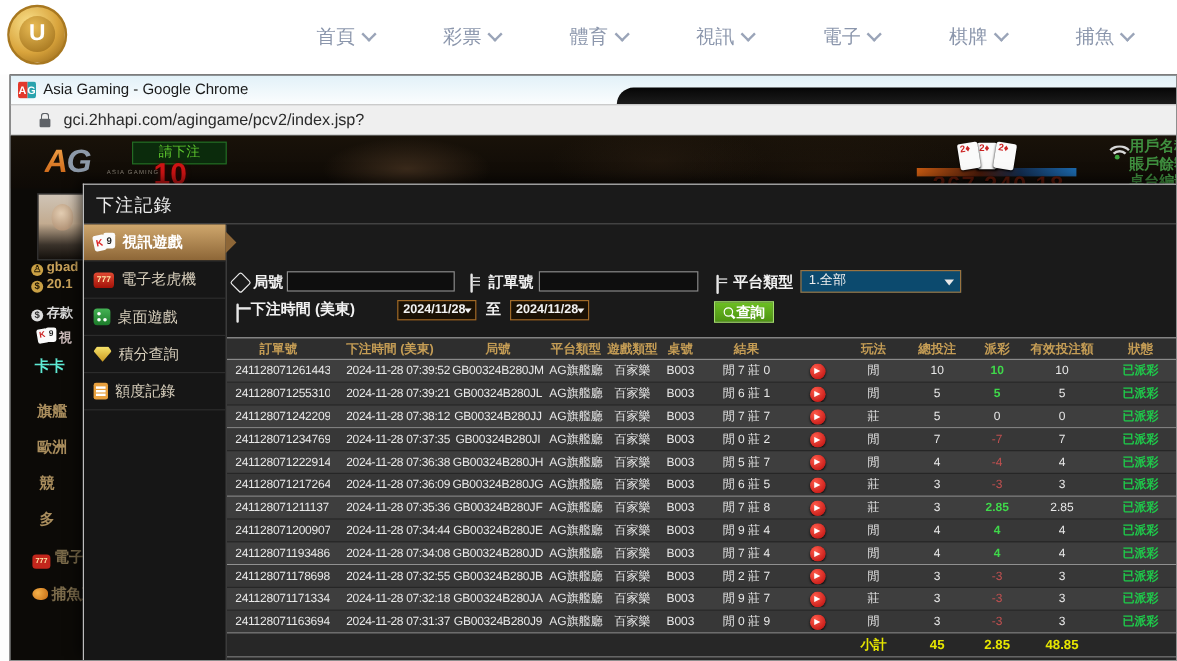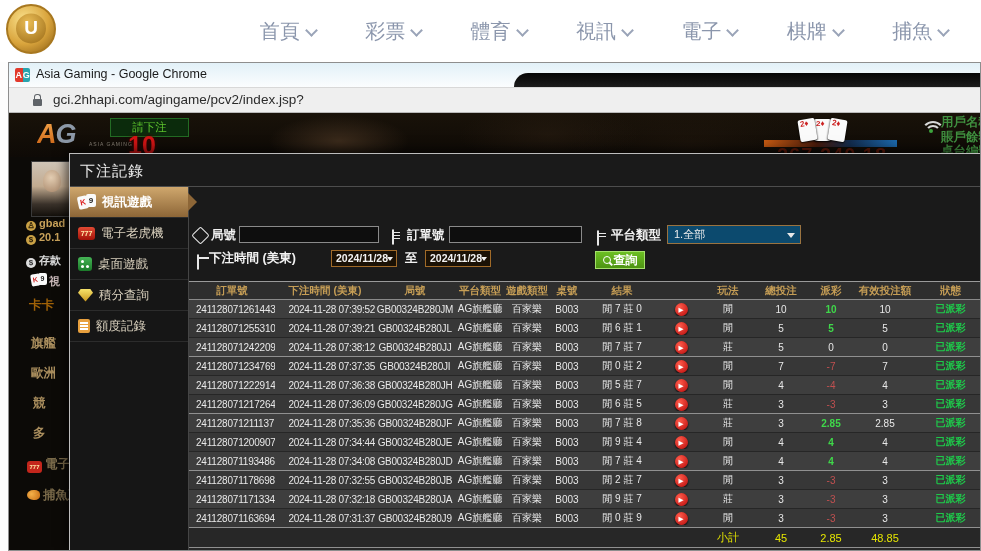--- a/index.html
+++ b/index.html
@@ -7,21 +7,21 @@
   #stage{position:relative;width:981px;height:551px;background:#fdfdfd}
 
   
   #site-header{position:absolute;left:0;top:0;width:981px;height:62px;background:#fff}
   #brand{position:absolute;left:6px;top:4px;display:flex;align-items:center}
   #coin{width:50px;height:50px;border-radius:50%;background:radial-gradient(circle at 35% 30%,#f9e08a,#d9a43c 55%,#8a5d14);border:2px solid #a87820;box-sizing:border-box;position:relative}
   #coin b{position:absolute;left:50%;top:50%;transform:translate(-50%,-52%);width:30px;height:30px;border-radius:50%;background:radial-gradient(circle at 40% 30%,#e9bc55,#9a6a16);color:#fff;font:800 19px/30px "Liberation Sans",sans-serif;text-align:center}
   #brand-name{margin-left:10px;font-size:25px;font-weight:800;letter-spacing:1px;
     background:linear-gradient(#f4d37c,#a4731c 60%,#6b4a0e);-webkit-background-clip:text;background-clip:text;color:transparent;text-shadow:0 1px 0 rgba(120,80,10,.15)}
   #main-nav{position:absolute;left:235px;right:8px;top:0;height:62px;display:flex;align-items:center;justify-content:space-around}
-  .nav-item{color:#8b96ac;font-size:20px;cursor:pointer;white-space:nowrap}
+  .nav-item{color:#8b96ac;font-size:16px;cursor:pointer;white-space:nowrap}
   .chev{display:inline-block;width:7px;height:7px;border-right:2px solid #9aa4b8;border-bottom:2px solid #9aa4b8;transform:rotate(45deg);margin-left:7px;vertical-align:3px}
 
   
   #chrome-window{position:absolute;left:8px;top:62px;width:973px;height:489px;border:1px solid #8e8e8e;box-sizing:border-box;background:#000}
   #titlebar{position:relative;height:24px;background:linear-gradient(#e2f1f8,#fbfdfe);overflow:hidden}
   #favicon{position:absolute;left:6px;top:5px;width:15px;height:14px;display:flex;border-radius:2px;overflow:hidden}
   #favicon b{flex:1;color:#fff;font:700 9px/14px "Liberation Sans",sans-serif;text-align:center}
   #favicon b:first-child{background:#e2392c}
   #favicon b:last-child{background:#29a3ae}
   #win-title{position:absolute;left:27px;top:4px;font-size:12.5px;color:#1a1a1a}
@@ -121,21 +121,21 @@
   .trow:nth-child(3n){border-bottom:1px solid #909090}
   .tc{text-align:center;white-space:nowrap;overflow:hidden}
   .c-order{text-align:left;padding-left:7px;letter-spacing:-.2px}
   .c-time{text-align:right;letter-spacing:-.3px}
   .c-round{letter-spacing:-.2px}
   .payout-pos{color:#3fd84a;font-weight:700}
   .payout-neg{color:#c05050}
   .payout-zero{color:#e8e8e8}
   .c-status{color:#1ec94a;font-weight:700}
   .play-btn{display:inline-block;width:13px;height:13px;border-radius:50%;background:radial-gradient(circle at 35% 30%,#ff5a4a,#b80a0a);color:#fff;font-size:6.5px;line-height:13px;text-align:center;cursor:pointer;box-shadow:0 1px 2px #000}
-  .srow{height:19px;background:#272727;border-bottom:1px solid #8f8f8f;color:#e6e600;font-weight:400;font-size:11px}
+  .srow{height:19px;background:#272727;border-bottom:1px solid #8f8f8f;color:#e6e600;font-weight:700;font-size:11px}
   .srow .sp{grid-column:1/9}
   .srow .sl{grid-column:9;text-align:center}
   .srow .sv{text-align:center}
 </style>
 </head>
 <body>
 
 <div id="stage">
 
   <div id="site-header">
@@ -192,21 +192,21 @@
             <div>桌台編號</div>
           </div>
       </div>
       <div id="ag-balance">267,240.18</div>
 
       <div id="avatar"></div>
       <div class="ustrip" style="left:17px;top:104px"><span class="mini-ic">♙</span><span>gbad</span></div>
       <div class="ustrip" style="left:17px;top:118px"><span class="mini-ic">$</span><span>20.1</span></div>
       <div class="ustrip" style="left:17px;top:140px;color:#ddd"><span class="mini-ic white">$</span><span>存款</span></div>
       <div class="ustrip" style="left:22px;top:160px;color:#cbb"><span class="mini-cards"><s class="m1">K</s><s class="m2">9</s></span><span>視</span></div>
-      <div class="bg-item" style="left:20px;top:184px;color:#a16207">卡卡</div>
+      <div class="bg-item" style="left:20px;top:184px;color:#5eead4">卡卡</div>
       <div class="bg-item" style="left:22px;top:222px">旗艦</div>
       <div class="bg-item" style="left:22px;top:252px">歐洲</div>
       <div class="bg-item" style="left:24px;top:282px">競</div>
       <div class="bg-item" style="left:24px;top:312px">多</div>
       <div class="bg-item" style="left:18px;top:343px;color:#7a6a4a"><span class="chip777">777</span><span>電子遊戲</span></div>
       <div class="bg-item" style="left:18px;top:374px;color:#7a6a4a"><span class="fish"></span><span>捕魚王</span></div>
 
       <div id="modal">
         <div id="modal-header">
           <div id="modal-title">下注記錄</div>

